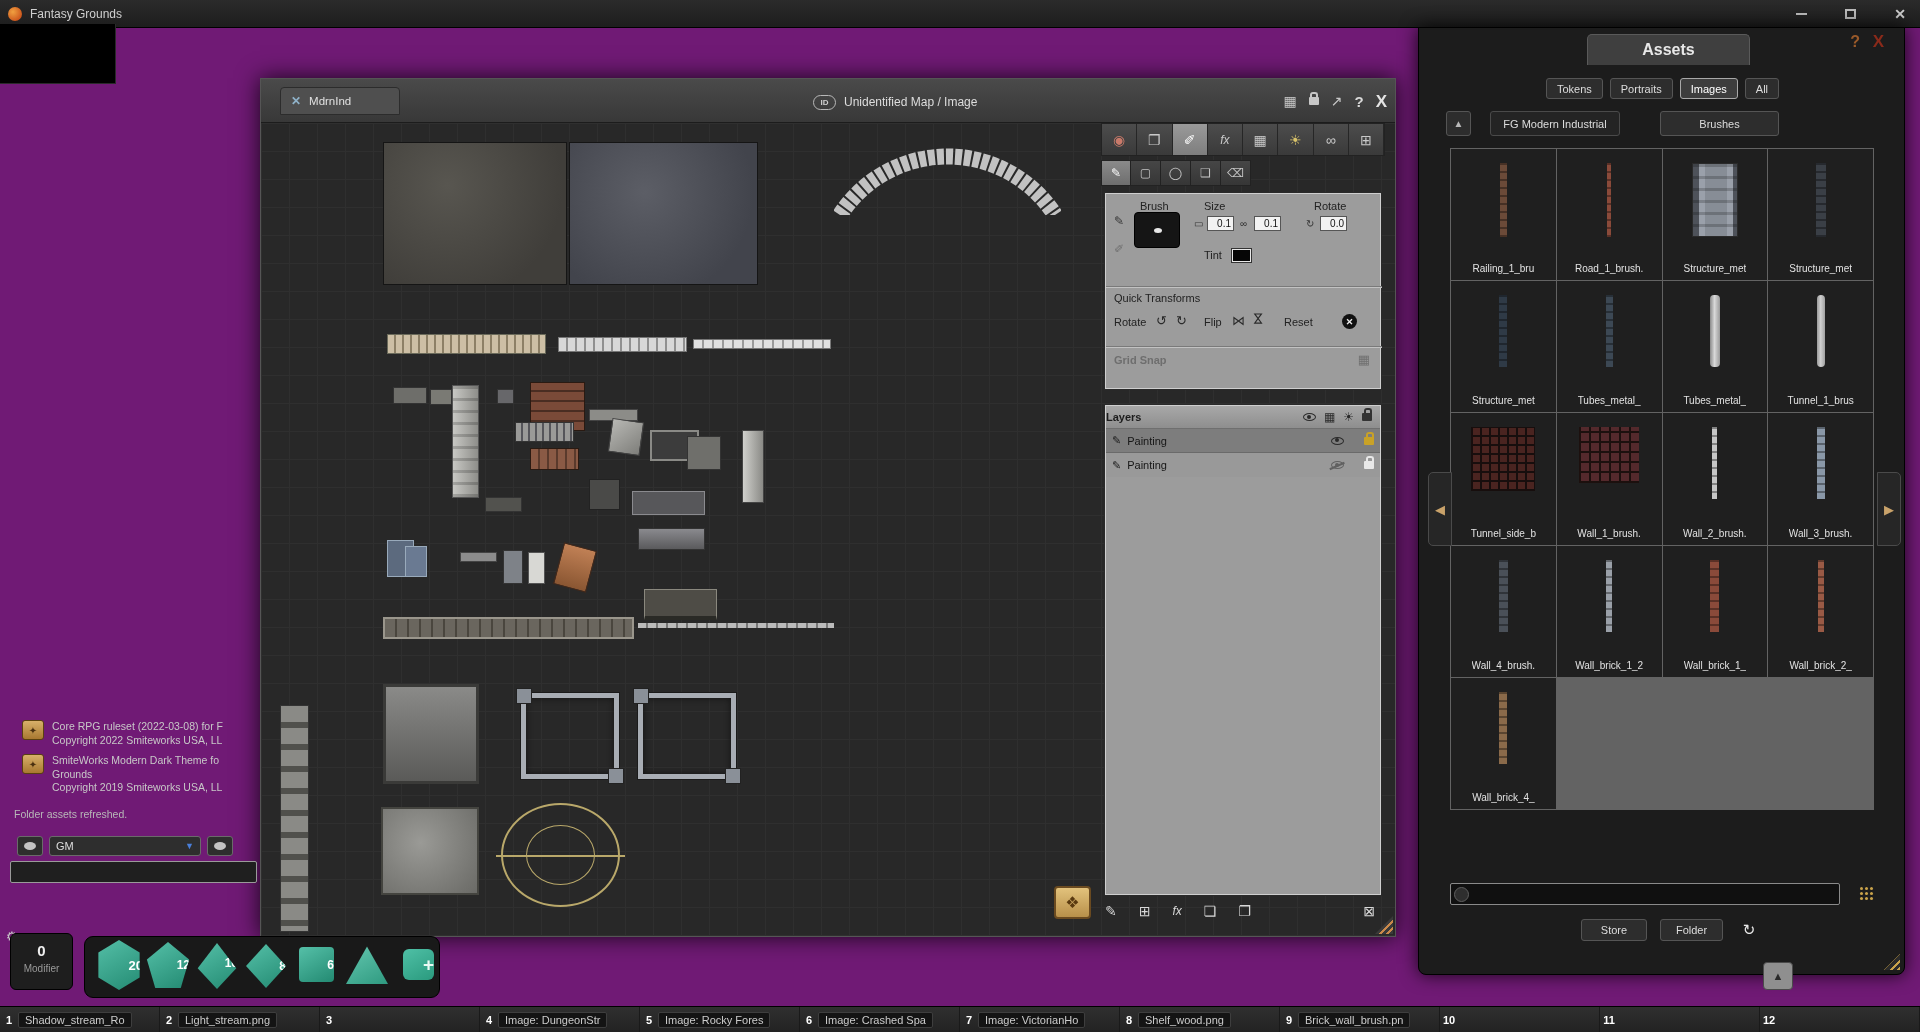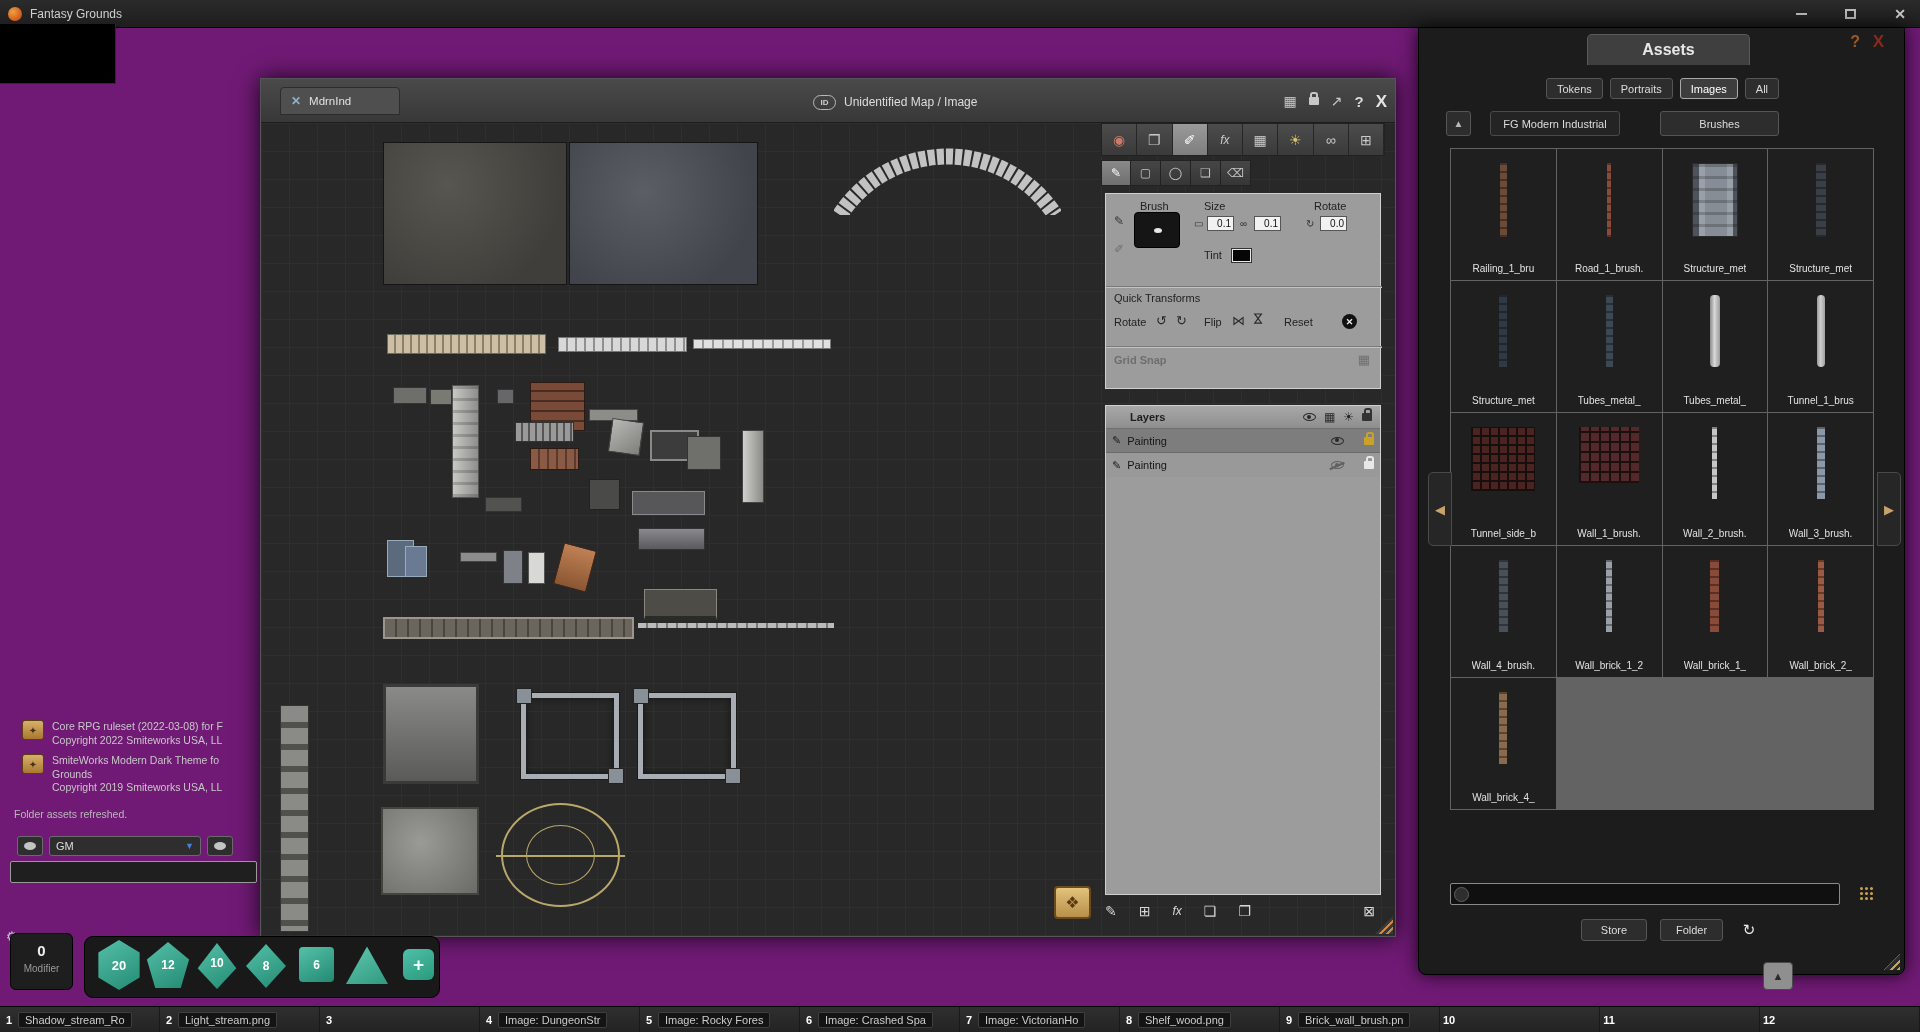--- a/index.html
+++ b/index.html
@@ -61,21 +61,21 @@
   .tint-swatch{position:absolute;left:126px;top:55px;width:19px;height:13px;background:#060606;border:1px solid #e8e8e8;box-shadow:0 0 0 1px #333}
   .tp-div{position:absolute;left:0;width:276px;height:1px;background:#7a7a7a;box-shadow:0 1px 0 #c2c2c2}
   .qt-icon{position:absolute;font-size:13px;color:#2a2a2a}
   .reset-x{position:absolute;left:236px;top:120px;width:15px;height:15px;border-radius:50%;background:#111;color:#eee;font-size:9px;font-weight:bold;display:flex;align-items:center;justify-content:center}
   .flip-g{position:absolute;font-size:13px;color:#2a2a2a}
   .gs-label{position:absolute;left:8px;top:160px;color:#6e6e6e;font-weight:bold}
   .gs-icon{position:absolute;right:10px;top:158px;color:#707070;font-size:13px}
 
   .layers-box{position:absolute;left:4px;top:282px;width:276px;height:490px;background:#9c9c9c;border:1px solid #cfcfcf;box-shadow:0 0 0 1px #2a2a2a}
   .lay-head{position:absolute;left:0;top:0;width:274px;height:23px;background:linear-gradient(#a8a8a8,#8e8e8e);border-bottom:1px solid #6f6f6f;display:flex;align-items:center}
-  .lay-head .t{font-size:11px;font-weight:bold;color:#1d1d1d;margin-left:24px}
+  .lay-head .t{font-size:11px;font-weight:bold;color:#1d1d1d;margin-left:0}
   .lay-head .ic{margin-left:auto}
   .lay-row{position:absolute;left:0;width:274px;height:24px;display:flex;align-items:center;gap:6px;padding:0 6px}
   .lay-row.sel{background:#7d7d7d;border-bottom:1px solid #6a6a6a}
   .lay-row.r2{background:#999}
   .lay-row .pn{color:#222;font-size:11px}
   .lay-row .nm{color:#161616;font-size:11px}
   .eye{position:relative;display:inline-block;width:13px;height:8px;border:1.5px solid #2a2a2a;border-radius:50%}
   .eye::after{content:"";position:absolute;left:3.2px;top:0.8px;width:4px;height:4px;background:#2a2a2a;border-radius:50%}
   .eye.off{opacity:.5}
   .eye.off::before{content:"";position:absolute;left:-3px;top:3px;width:16px;height:1.5px;background:#2a2a2a;transform:rotate(-24deg)}
@@ -154,21 +154,21 @@
   .gm-field .car{margin-left:auto;color:#4a7fd9;font-size:9px}
   .chat-input{position:absolute;left:10px;top:161px;width:247px;height:22px;background:#1f1f1f;border:1px solid #9a9a9a;border-radius:2px}
   .chat-input input{width:100%;height:100%;background:transparent;border:none;outline:none;color:#ddd;font-size:11px;padding:0 6px;font-family:"Liberation Sans",sans-serif}
 
   
   .dice-tray{position:absolute;left:84px;top:936px;width:356px;height:62px;background:#191919;border:1px solid #000;border-radius:9px}
   .modifier{position:absolute;left:10px;top:933px;width:63px;height:57px;background:#1e1e1e;border:1px solid #000;border-radius:6px;text-align:center}
   .modifier .v{font-size:15px;font-weight:bold;color:#eee;margin-top:8px}
   .modifier .l{font-size:10px;color:#9a9a9a;margin-top:4px}
   .gear{position:absolute;left:6px;top:929px;color:#c8c8c8;font-size:13px}
-  .die{position:absolute;display:flex;align-items:center;justify-content:center;color:#fff;font-weight:bold;background:linear-gradient(150deg,#55c0a8,#238a72)}
+  .die{position:absolute;display:flex;align-items:center;justify-content:flex-end;color:#fff;font-weight:bold;background:linear-gradient(150deg,#55c0a8,#238a72)}
   .die span{position:relative}
   .d20{left:95px;top:940px;width:48px;height:50px;font-size:13px;clip-path:polygon(50% 0,93% 25%,93% 75%,50% 100%,7% 75%,7% 25%)}
   .d12{left:146px;top:942px;width:44px;height:46px;font-size:12px;clip-path:polygon(50% 0,98% 38%,79% 100%,21% 100%,2% 38%)}
   .d10{left:196px;top:943px;width:42px;height:46px;font-size:12px;clip-path:polygon(50% 0,96% 55%,50% 100%,4% 55%)}
   .d8{left:246px;top:944px;width:40px;height:44px;font-size:12px;clip-path:polygon(50% 0,100% 50%,50% 100%,0 50%)}
   .d6{left:299px;top:947px;width:35px;height:35px;font-size:12px;border-radius:4px}
   .d4{left:346px;top:944px;width:42px;height:40px;clip-path:polygon(50% 6%,100% 100%,0 100%);background:linear-gradient(150deg,#66c9b2,#2f9a80)}
   .plus-die{left:403px;top:949px;width:31px;height:31px;font-size:19px;border-radius:6px;background:linear-gradient(150deg,#4fc0a6,#2a9a7e);color:#eafaf4}
 
   

